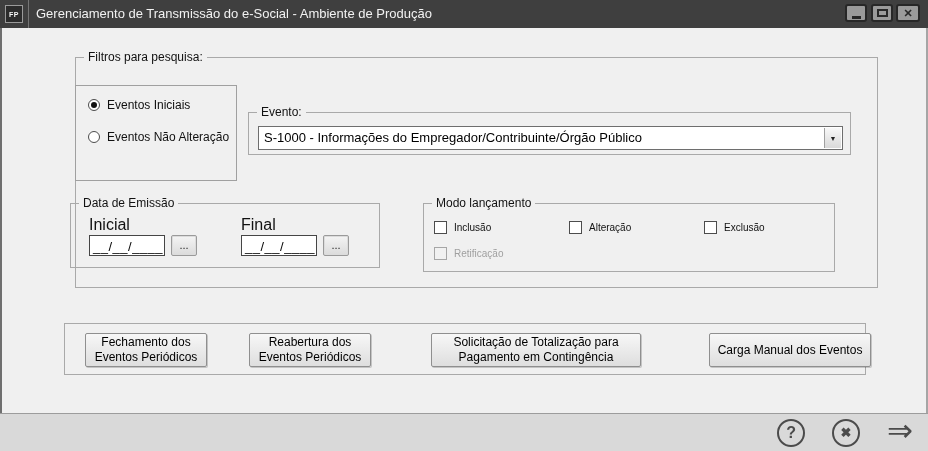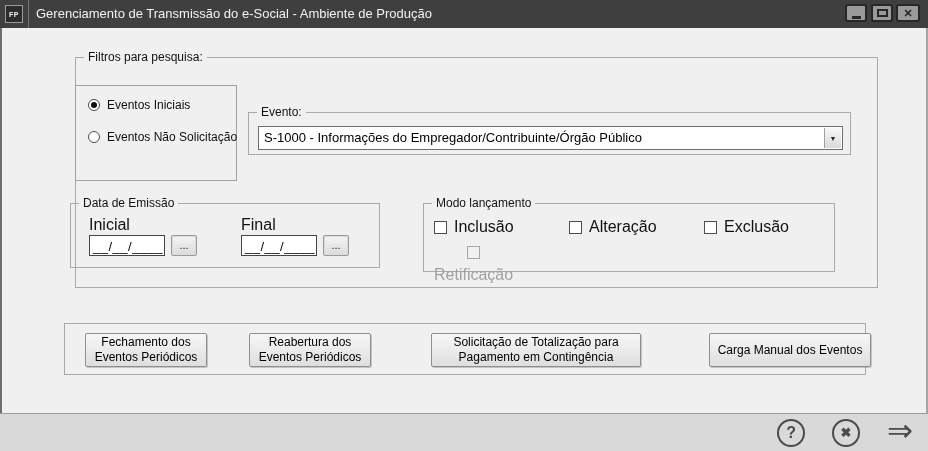--- a/index.html
+++ b/index.html
@@ -70,24 +70,24 @@
   }
   .browse-btn {
     position:absolute; width:26px; height:21px;
     background:linear-gradient(#f4f4f4,#dbdbdb); border:1px solid #9a9a9a; border-radius:2px;
     box-shadow:0 0 0 1px #dcdcdc inset; font-size:11px; color:#222;
     display:flex; align-items:center; justify-content:center; line-height:1;
   }
   
   .check-row { position:absolute; display:flex; align-items:center; gap:7px; height:14px; }
   .checkbox { width:13px; height:13px; background:#fff; border:1px solid #4c4c4c; flex:0 0 auto; }
-  .check-label { font-size:16px; color:#111; white-space:nowrap; }
+  .check-label { font-size:10px; color:#111; white-space:nowrap; }
   .check-row.disabled .checkbox { border-color:#a6a6a6; background:#f1f1f1; }
   .check-row.disabled .check-label { color:#a0a0a0; }
-  .ck0 { left:10px; top:16px; } .ck1 { left:145px; top:16px; } .ck2 { left:280px; top:16px; } .ck3 { left:10px; top:42px;flex-direction:column; }
+  .ck0 { left:10px; top:16px; } .ck1 { left:145px; top:16px; } .ck2 { left:280px; top:16px; } .ck3 { left:10px; top:42px; }
   
   .actions-panel { position:absolute; left:64px; top:323px; width:802px; height:52px; border:1px solid #a9a9a9; }
   .action-btn {
     position:absolute; top:9px; height:34px;
     background:linear-gradient(#f7f7f7,#dedede); border:1px solid #8f8f8f; border-radius:2px;
     box-shadow:1px 1px 0 rgba(0,0,0,0.18);
     font-size:12px; line-height:1.25; color:#000; text-align:center;
     display:flex; align-items:center; justify-content:center; padding:0 4px;
   }
   .ab0 { left:20px;  width:122px; }
@@ -133,21 +133,21 @@
     <span class="group-label">Filtros para pesquisa:</span>
   </div>
 
   <div class="radio-panel">
     <div class="radio-row r0 selected">
       <span class="radio-circle"></span>
       <span class="radio-label">Eventos Iniciais</span>
     </div>
     <div class="radio-row r1">
       <span class="radio-circle"></span>
-      <span class="radio-label">Eventos Não Solicitação</span>
+      <span class="radio-label">Eventos Não Alteração</span>
     </div>
   </div>
 
   <div class="groupbox gb-evento">
     <span class="group-label">Evento:</span>
     <div class="combo">
       <span class="combo-text">S-1000 - Informações do Empregador/Contribuinte/Órgão Público</span>
       <span class="combo-btn">
         <span>▼</span>
       </span>

